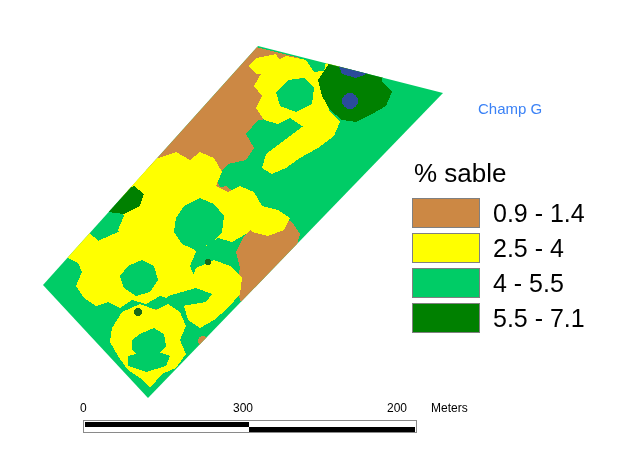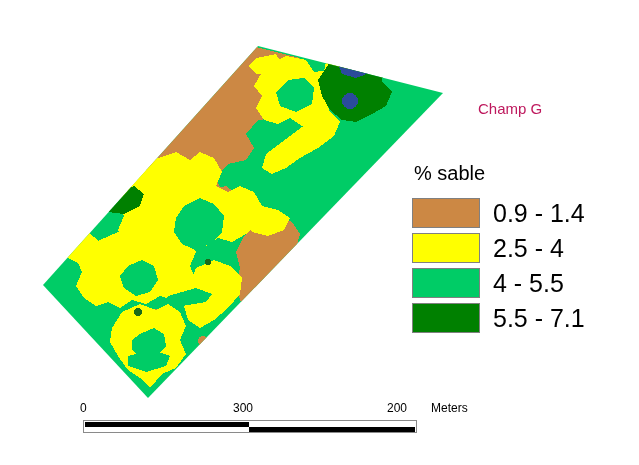--- a/index.html
+++ b/index.html
@@ -25,32 +25,32 @@
   }
 
   
   .map-title {
     position: absolute;
     left: 478px;
     top: 100px;
     font-size: 15px;
     line-height: 18px;
     white-space: nowrap;
-    color: #be185d;
+    color: #3b82f6;
   }
 
   
   .legend {
     position: absolute;
     left: 412px;
     top: 158px;
     width: 220px;
   }
   .legend-title {
-    font-size: 20px;
+    font-size: 26px;
     line-height: 30px;
     letter-spacing: 0px;
     margin-left: 2px;
     margin-bottom: 9px;
     white-space: nowrap;
   }
   .legend-row {
     display: flex;
     align-items: center;
     height: 32px;

